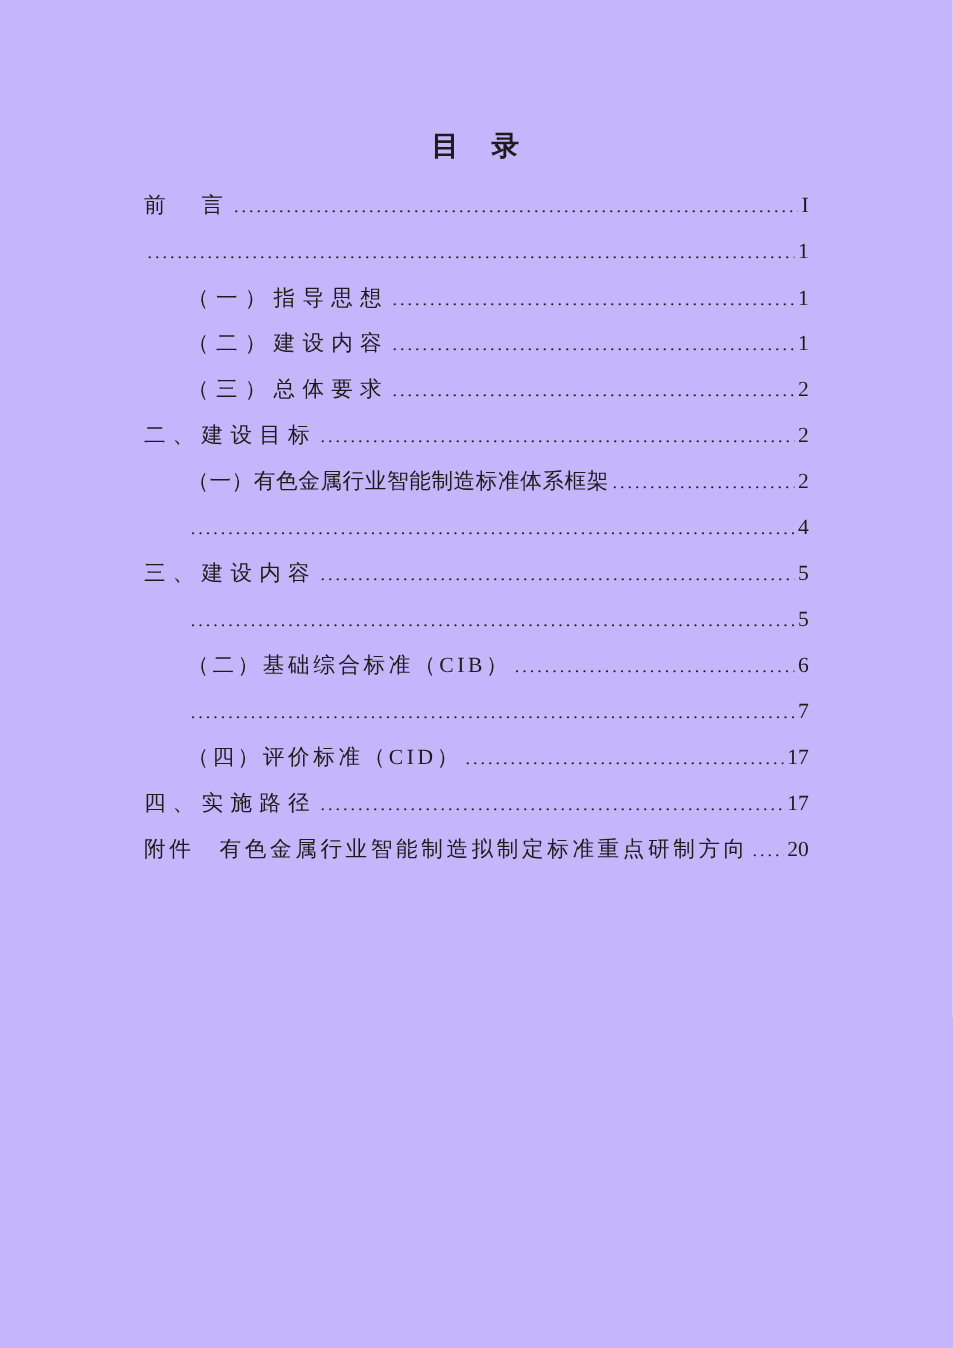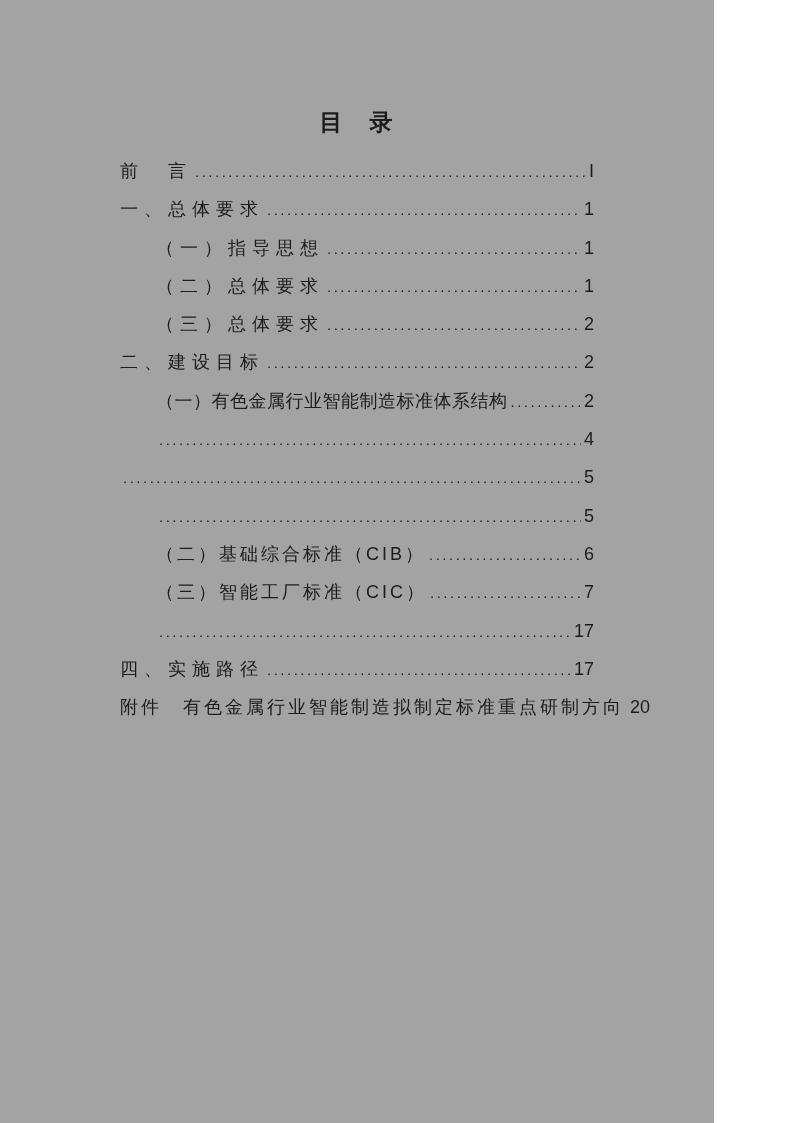--- a/index.html
+++ b/index.html
@@ -2,25 +2,25 @@
 <html lang="zh"><head>
 <meta charset="utf-8">
 <style>
   html, body {
     margin: 0;
     padding: 0;
     background: #ffffff;
   }
   .page {
     position: relative;
-    width: 714px;
+    width: 794px;
     height: 1123px;
-    background: #a3a3a3;
+    background: #c4b5fd;
     color: #1c1c1c;
-    font-family: Liberation Sans, sans-serif;
+    font-family: Liberation Serif, serif;
     box-sizing: border-box;
     padding: 106px 120px 0 120px;
     overflow: hidden;
   }
   .toc-title {
     margin: 0 0 14px 0;
     text-align: center;
     font-size: 23px;
     font-weight: bold;
     line-height: 32px;
@@ -70,72 +70,72 @@
 
 <div class="page">
   <h1 class="toc-title">目　录</h1>
   <div class="toc-list">
       <div class="toc-row level-0 ls-wide">
     <span class="toc-label">前　言</span>
     <span class="toc-dots">....................................................................................................................................................................................................................................................................</span>
     <span class="toc-page">I</span>
   </div>
       <div class="toc-row level-0 ls-wide">
-    <span class="toc-label">一、总体要求</span>
     <span class="toc-dots">....................................................................................................................................................................................................................................................................</span>
     <span class="toc-page">1</span>
   </div>
       <div class="toc-row level-1 ls-wide">
     <span class="toc-label">（一）指导思想</span>
     <span class="toc-dots">....................................................................................................................................................................................................................................................................</span>
     <span class="toc-page">1</span>
   </div>
       <div class="toc-row level-1 ls-wide">
-    <span class="toc-label">（二）总体要求</span>
+    <span class="toc-label">（二）建设内容</span>
     <span class="toc-dots">....................................................................................................................................................................................................................................................................</span>
     <span class="toc-page">1</span>
   </div>
       <div class="toc-row level-1 ls-wide">
     <span class="toc-label">（三）总体要求</span>
     <span class="toc-dots">....................................................................................................................................................................................................................................................................</span>
     <span class="toc-page">2</span>
   </div>
       <div class="toc-row level-0 ls-wide">
     <span class="toc-label">二、建设目标</span>
     <span class="toc-dots">....................................................................................................................................................................................................................................................................</span>
     <span class="toc-page">2</span>
   </div>
       <div class="toc-row level-1 ls-tight">
-    <span class="toc-label">（一）有色金属行业智能制造标准体系结构</span>
+    <span class="toc-label">（一）有色金属行业智能制造标准体系框架</span>
     <span class="toc-dots">....................................................................................................................................................................................................................................................................</span>
     <span class="toc-page">2</span>
   </div>
       <div class="toc-row level-1 ls-tight">
     <span class="toc-dots">....................................................................................................................................................................................................................................................................</span>
     <span class="toc-page">4</span>
   </div>
       <div class="toc-row level-0 ls-wide">
+    <span class="toc-label">三、建设内容</span>
     <span class="toc-dots">....................................................................................................................................................................................................................................................................</span>
     <span class="toc-page">5</span>
   </div>
       <div class="toc-row level-1 ls-mid">
     <span class="toc-dots">....................................................................................................................................................................................................................................................................</span>
     <span class="toc-page">5</span>
   </div>
       <div class="toc-row level-1 ls-mid">
     <span class="toc-label">（二）基础综合标准（CIB）</span>
     <span class="toc-dots">....................................................................................................................................................................................................................................................................</span>
     <span class="toc-page">6</span>
   </div>
       <div class="toc-row level-1 ls-mid">
-    <span class="toc-label">（三）智能工厂标准（CIC）</span>
     <span class="toc-dots">....................................................................................................................................................................................................................................................................</span>
     <span class="toc-page">7</span>
   </div>
       <div class="toc-row level-1 ls-mid">
+    <span class="toc-label">（四）评价标准（CID）</span>
     <span class="toc-dots">....................................................................................................................................................................................................................................................................</span>
     <span class="toc-page">17</span>
   </div>
       <div class="toc-row level-0 ls-wide">
     <span class="toc-label">四、实施路径</span>
     <span class="toc-dots">....................................................................................................................................................................................................................................................................</span>
     <span class="toc-page">17</span>
   </div>
       <div class="toc-row level-0 ls-tight">
     <span class="toc-label">附件　有色金属行业智能制造拟制定标准重点研制方向</span>

